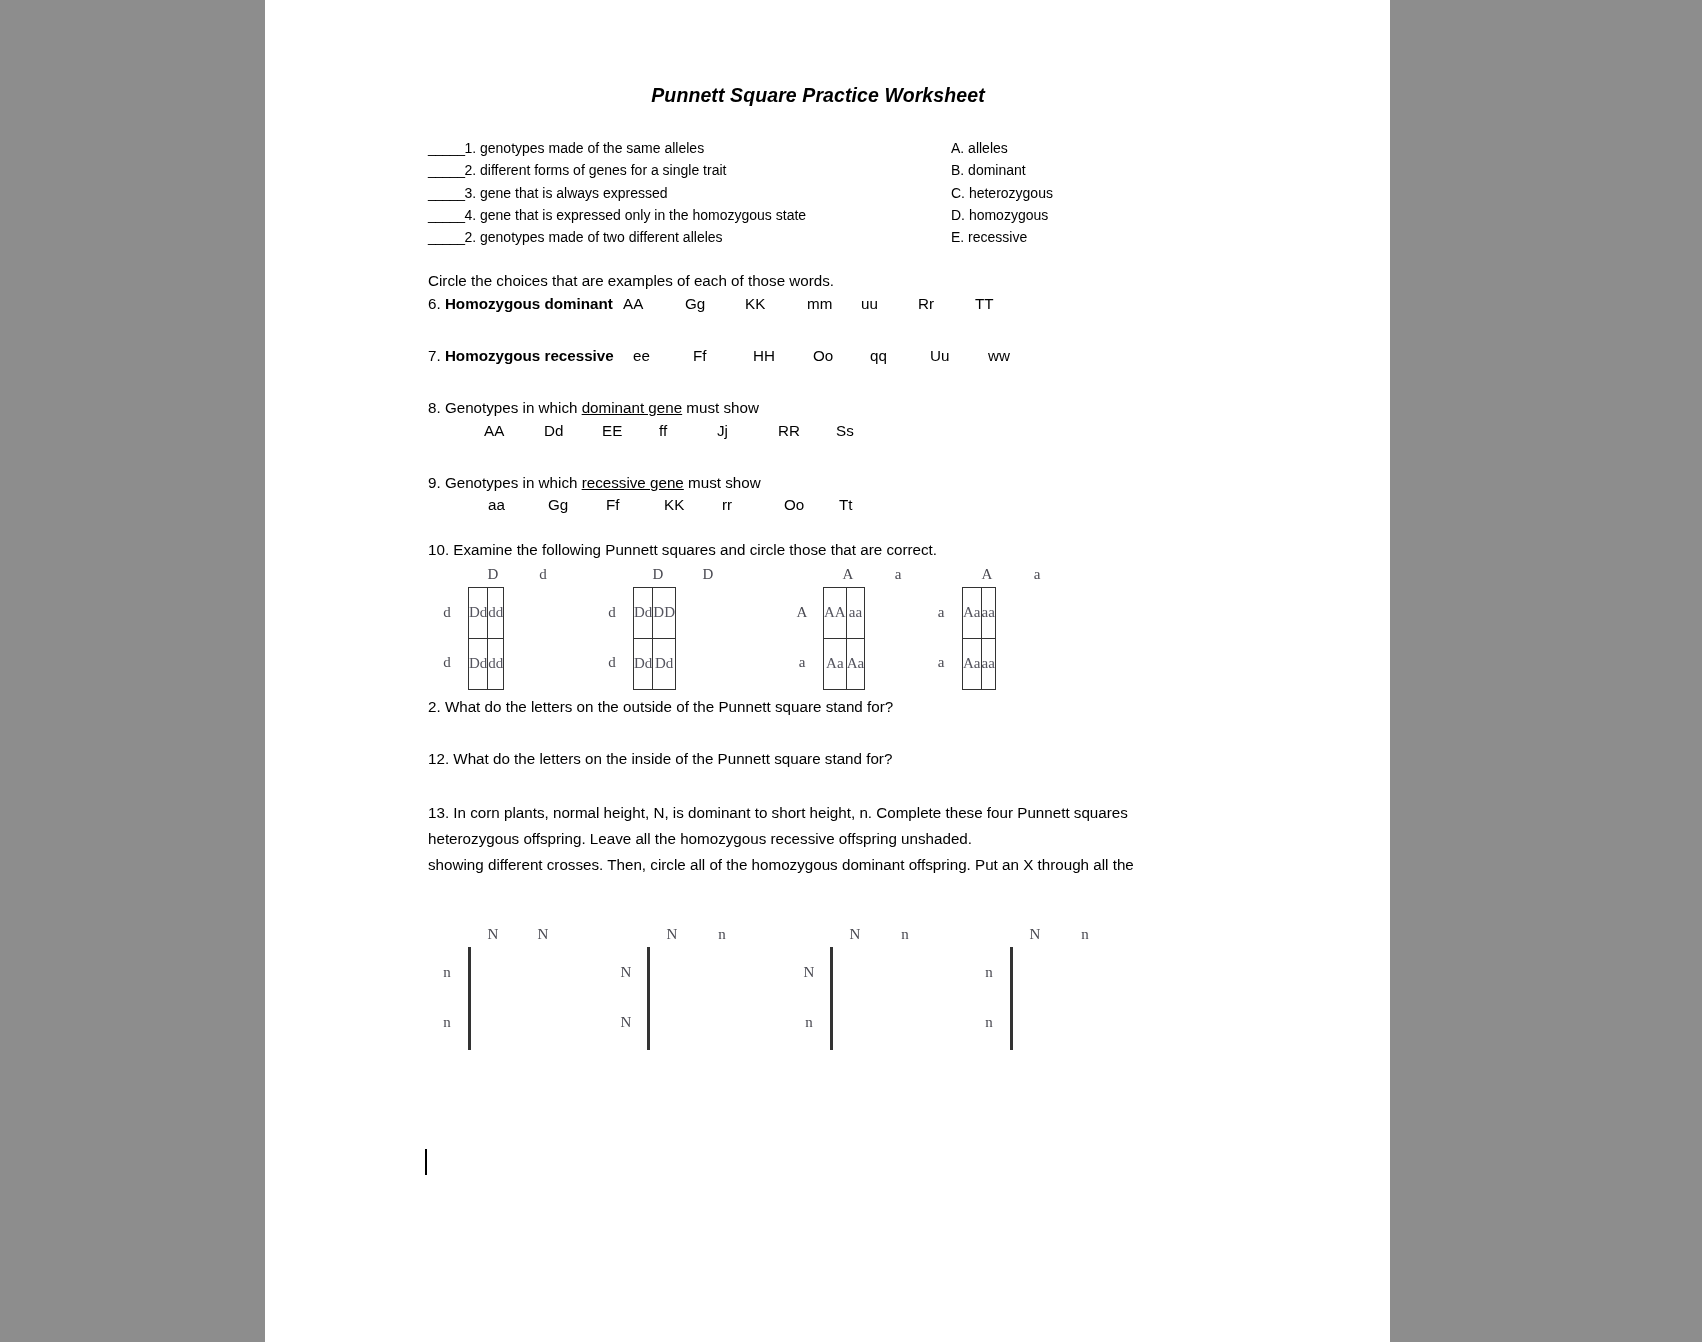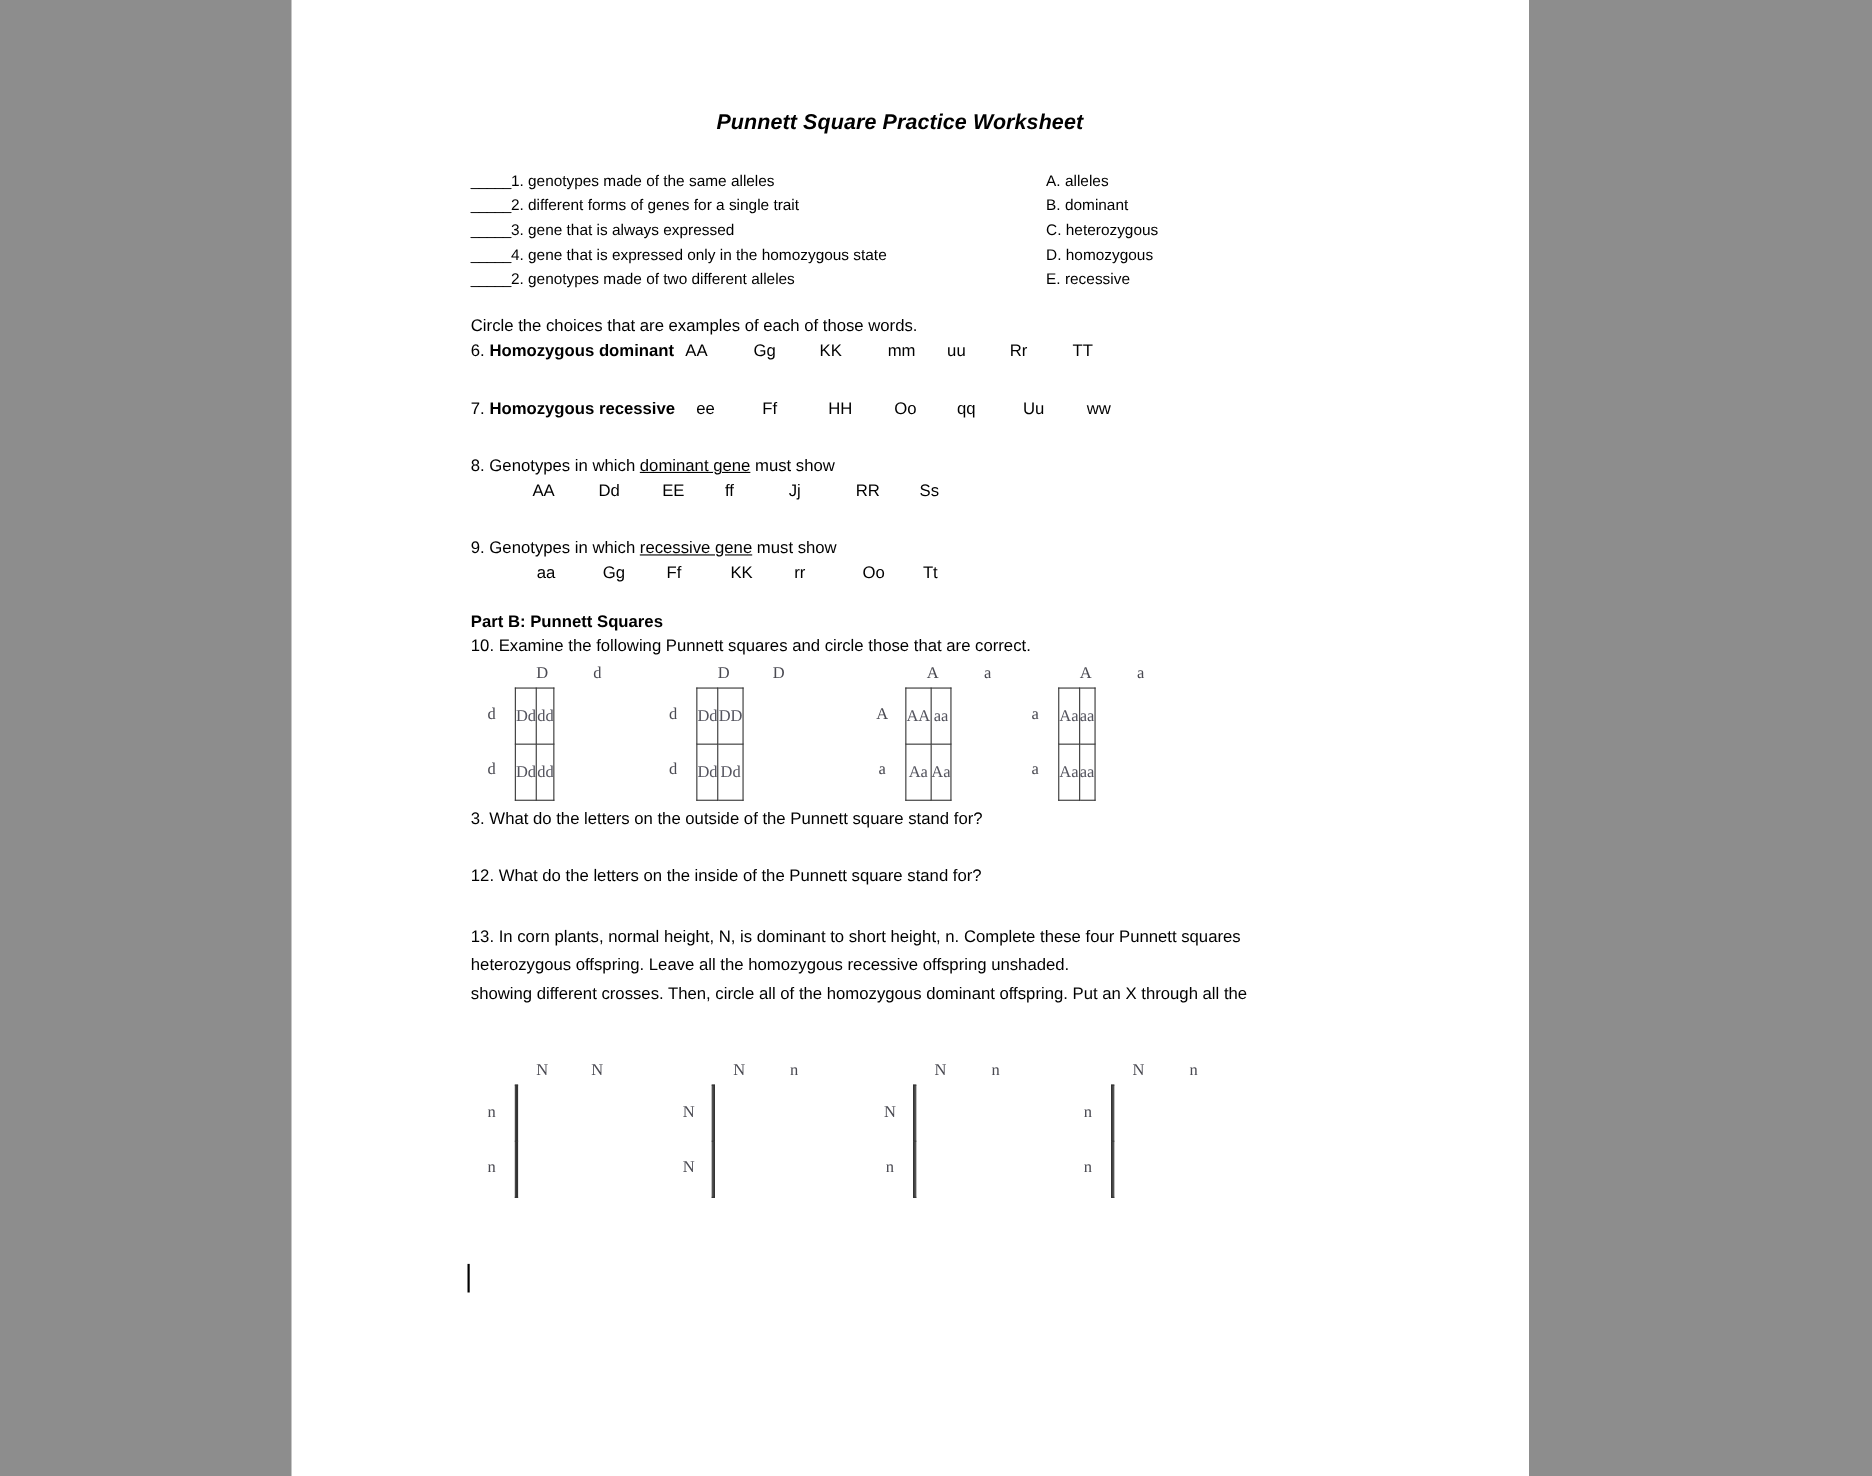--- a/index.html
+++ b/index.html
@@ -21,21 +21,21 @@
     position:absolute;
     left:265px; top:0;
     width:1125px; height:1342px;
     background:#ffffff;
     box-sizing:border-box;
   }
 
   .sheet {
     position:absolute;
     left:163px;
-    top:100px;
+    top:84px;
     width:780px;
     color:#000;
   }
 
   .doc-title {
     text-align:center;
     font-weight:bold;
     font-style:italic;
     font-size:19.5px;
     letter-spacing:0.1px;
@@ -217,21 +217,20 @@
         <span style="width:58px;">Ff</span>
         <span style="width:58px;">KK</span>
         <span style="width:62px;">rr</span>
         <span style="width:55px;">Oo</span>
         <span style="width:50px;">Tt</span>
       </div>
     </div>
 
     <div class="spacer-22"></div>
 
-    <div class="sec-head">Part B: Punnett Squares</div>
     <div class="line">10. Examine the following Punnett squares and circle those that are correct.</div>
 
     <div class="pun-row" style="margin-top:5px;">
 
       <div class="pun" style="left:6px;">
         <div class="pun-grid-wrap">
           <div class="pun-top-labels">
             <span>D</span>
             <span>d</span>
           </div>
@@ -324,21 +323,21 @@
               <td>Aa</td>
               <td>aa</td>
             </tr>
           </tbody>
             </table>
         </div>
       </div>
 
     </div>
 
-    <div class="line" style="margin-top:5px;">3. What do the letters on the outside of the Punnett square stand for?</div>
+    <div class="line" style="margin-top:5px;">2. What do the letters on the outside of the Punnett square stand for?</div>
     <div class="spacer-30"></div>
     <div class="line">12. What do the letters on the inside of the Punnett square stand for?</div>
     <div class="spacer-30"></div>
 
     <div class="line" style="line-height:26px;">13. In corn plants, normal height, N, is dominant to short height, n. Complete these four Punnett squares</div>
     <div class="line" style="line-height:26px;">heterozygous offspring. Leave all the homozygous recessive offspring unshaded.</div>
     <div class="line" style="line-height:26px;">showing different crosses. Then, circle all of the homozygous dominant offspring. Put an X through all the</div>
 
     <div class="pun-row" style="margin-top:48px; height:125px;">
 

